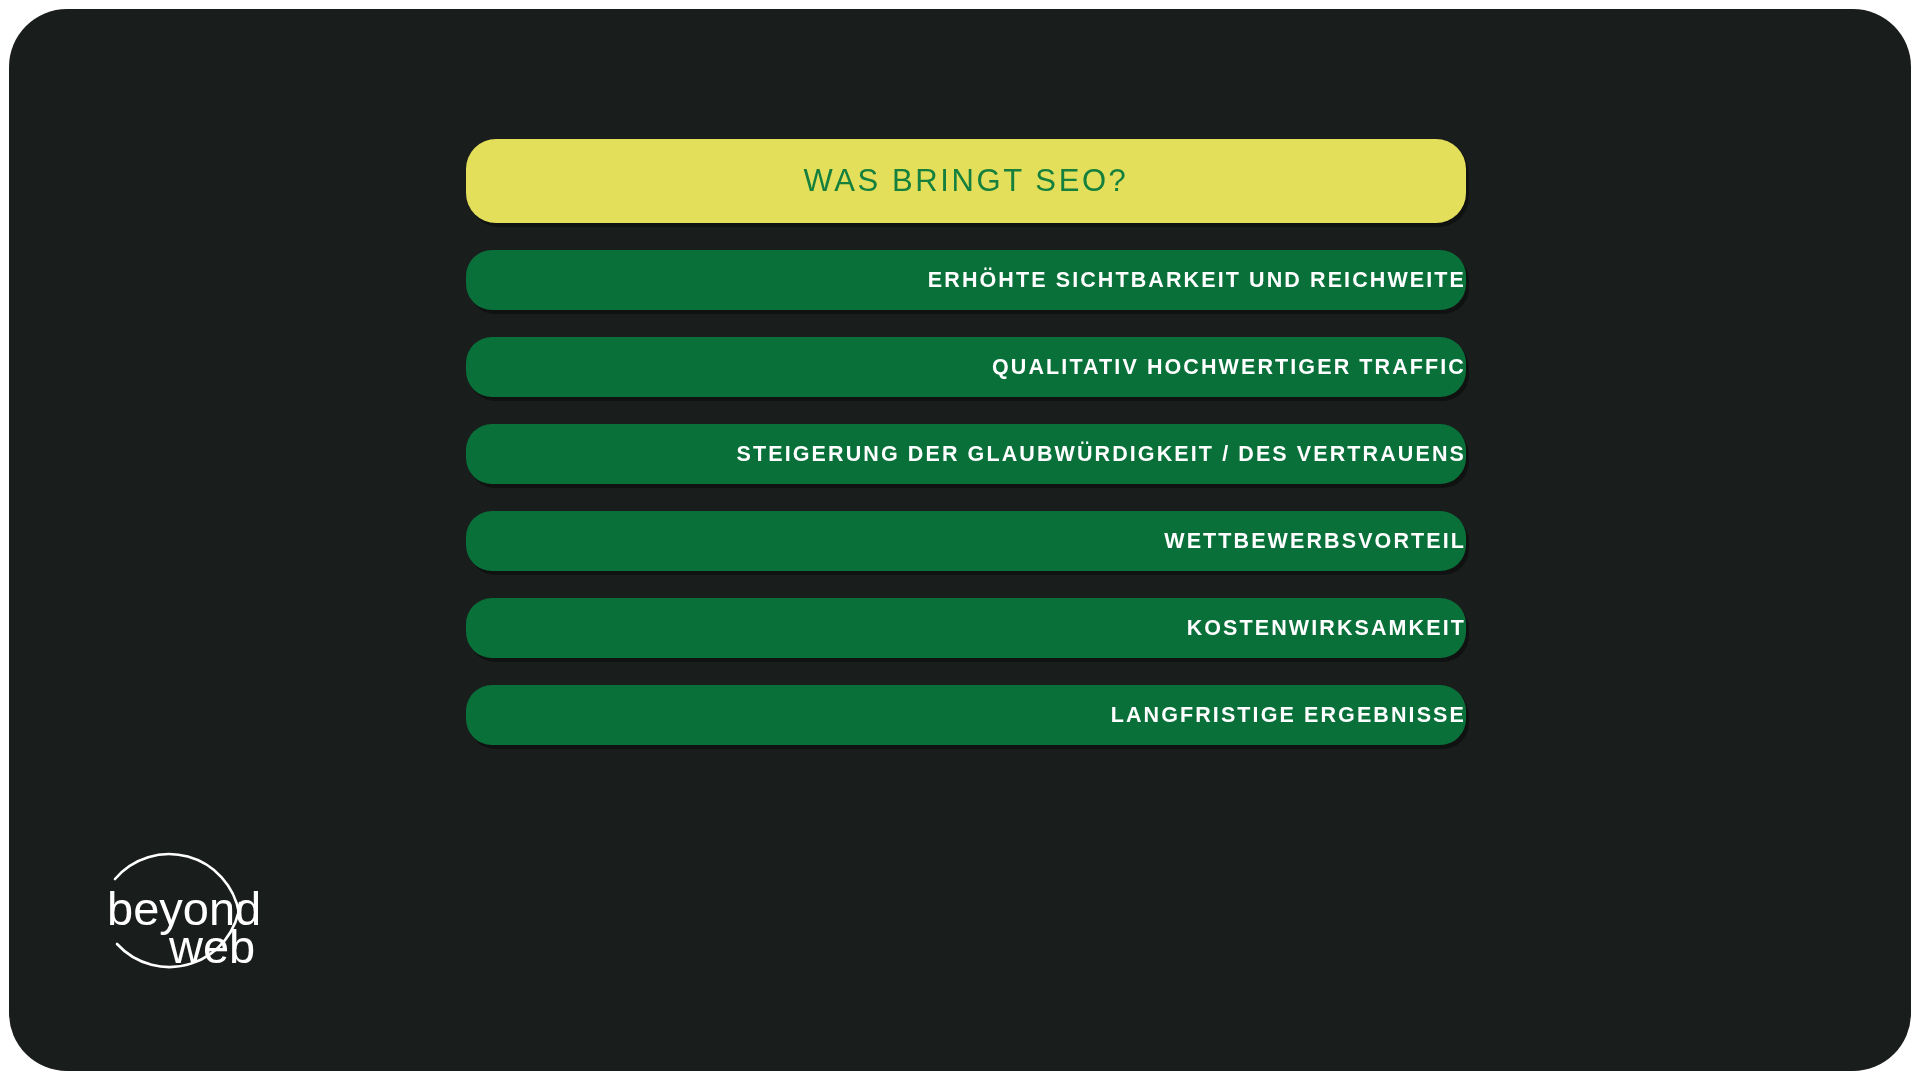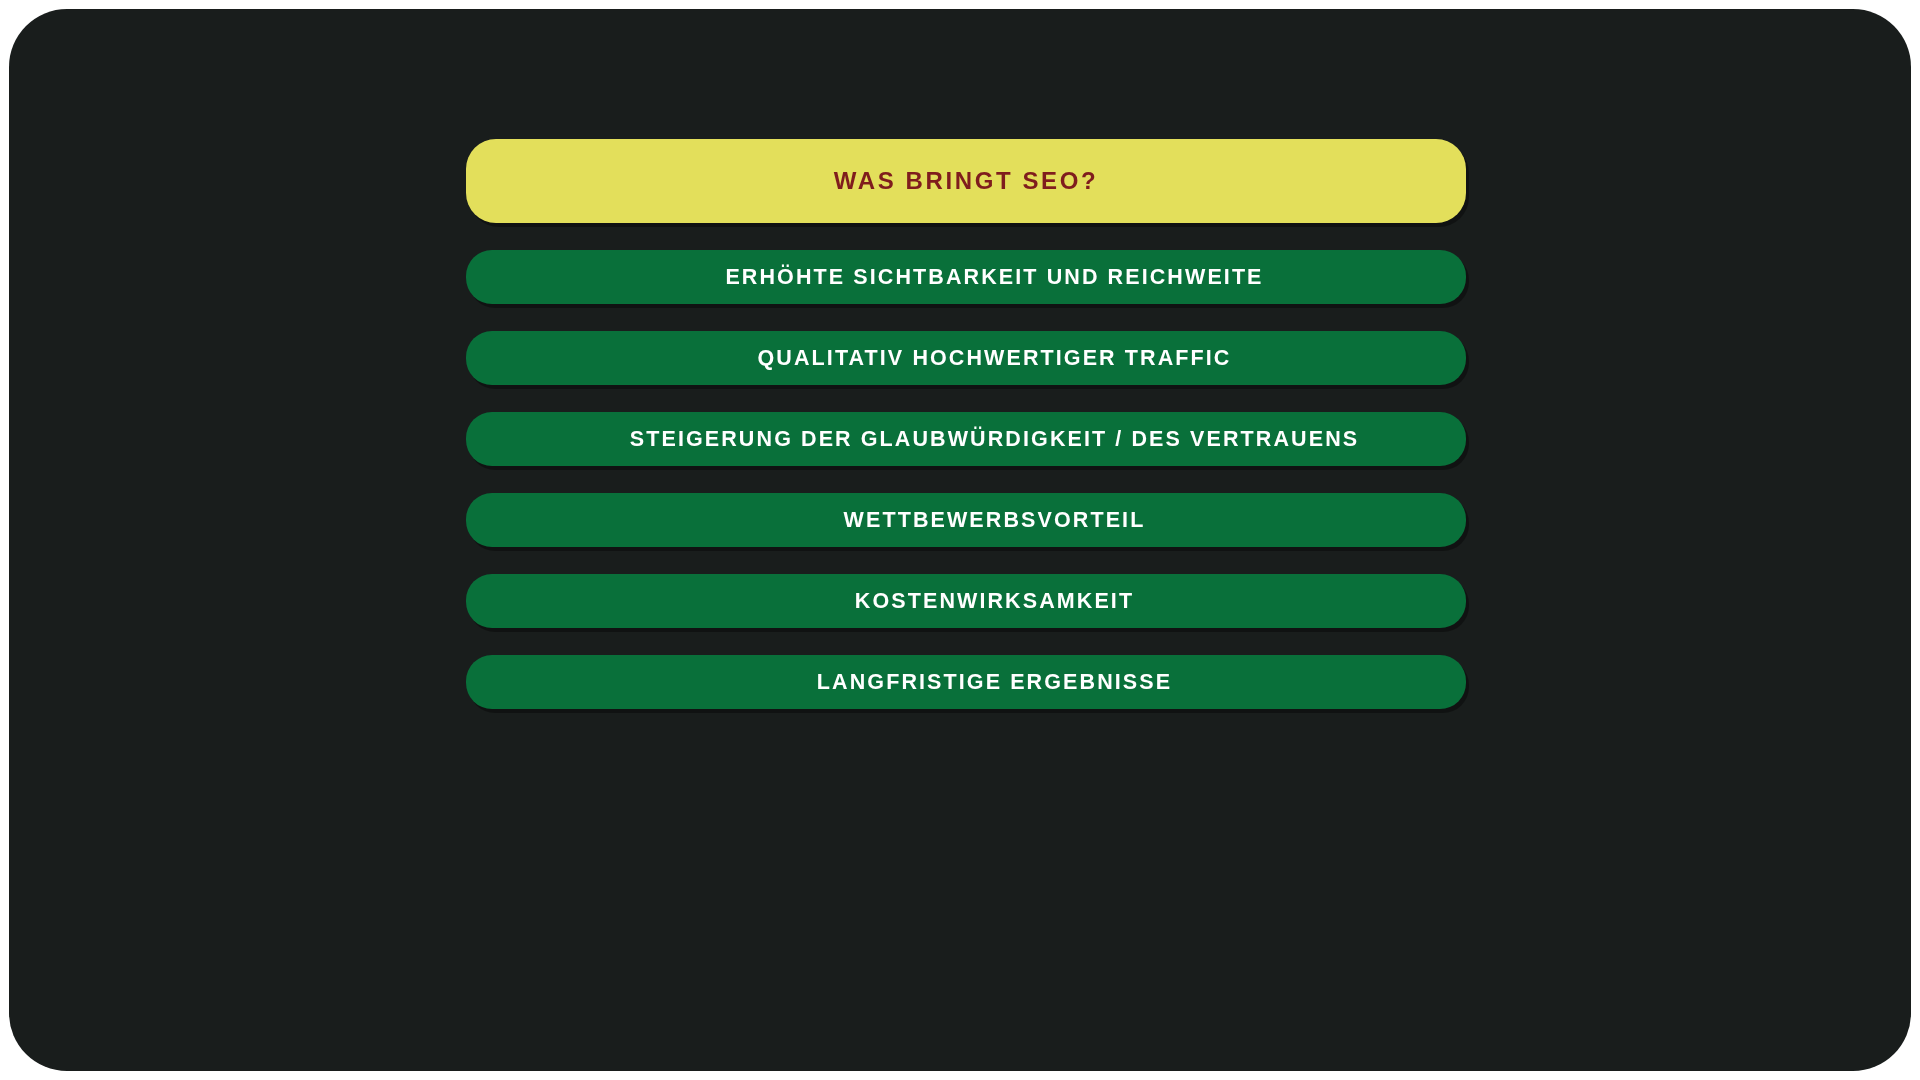--- a/index.html
+++ b/index.html
@@ -54,32 +54,32 @@
 
   .bar.title-bar {
     height: 84px;
     background: #e3df5b;
     justify-content: center;
     margin-bottom: 27px;
     border-radius: 30px;
   }
 
   .bar.title-bar .bar-label {
-    color: #7f1d1d;
-    font-size: 24px;
-    font-weight: 700;
+    color: #15803d;
+    font-size: 31px;
+    font-weight: 400;
     letter-spacing: 2.6px;
     text-transform: uppercase;
     white-space: nowrap;
   }
 
   .bar.item-bar {
-    height: 54px;
+    height: 60px;
     background: #09703a;
-    justify-content: center;
+    justify-content: flex-end;
     padding-left: 57px;
     margin-bottom: 27px;
   }
 
   .bar.item-bar .bar-label {
     color: #ffffff;
     font-size: 21.5px;
     font-weight: 700;
     letter-spacing: 2.1px;
     text-transform: uppercase;
@@ -146,16 +146,25 @@
         <span class="bar-label">KOSTENWIRKSAMKEIT</span>
       </div>
 
       <div class="bar item-bar">
         <span class="bar-label">LANGFRISTIGE ERGEBNISSE</span>
       </div>
 
 
     </div>
 
+    <div id="logo">
+      <svg viewBox="0 0 186 182" xmlns="http://www.w3.org/2000/svg">
+
+        <path d="M 24 127 A 71 71 0 0 0 147 86" fill="none" stroke="#ffffff" stroke-width="2.6" stroke-linecap="round"></path>
+        <path d="M 22 62 A 71 71 0 0 1 146 96" fill="none" stroke="#ffffff" stroke-width="2.6" stroke-linecap="round"></path>
+        <text class="logo-word" x="14" y="108" font-size="47">beyond</text>
+        <text class="logo-word" x="76" y="146" font-size="47">web</text>
+      </svg>
+    </div>
 
   </div>
 
 </div>
 
 </body></html>

